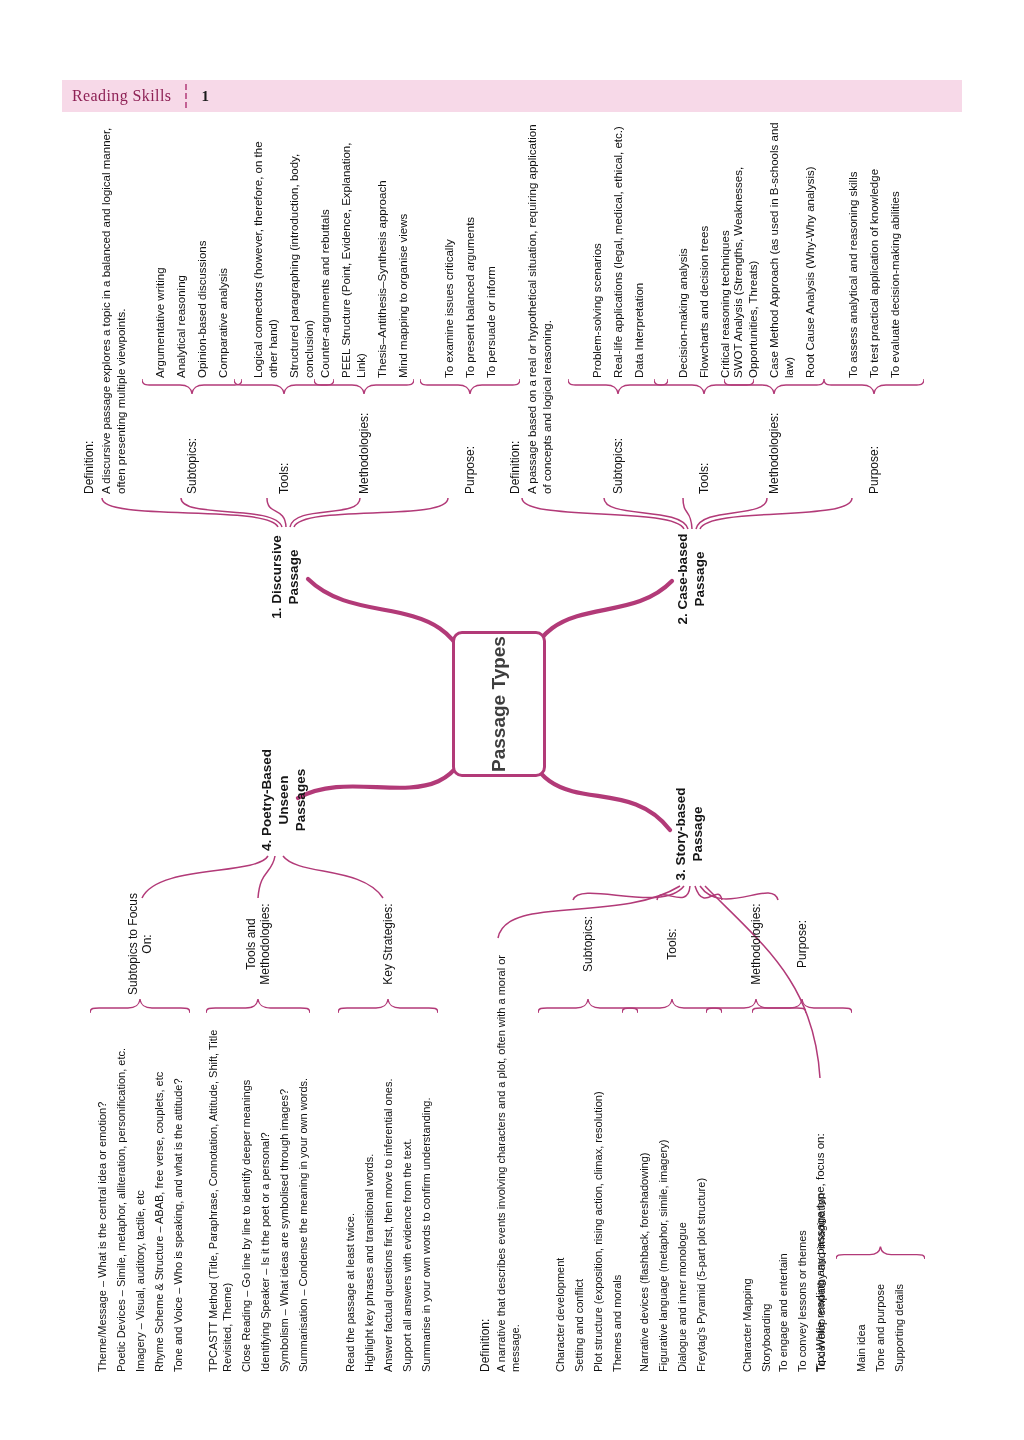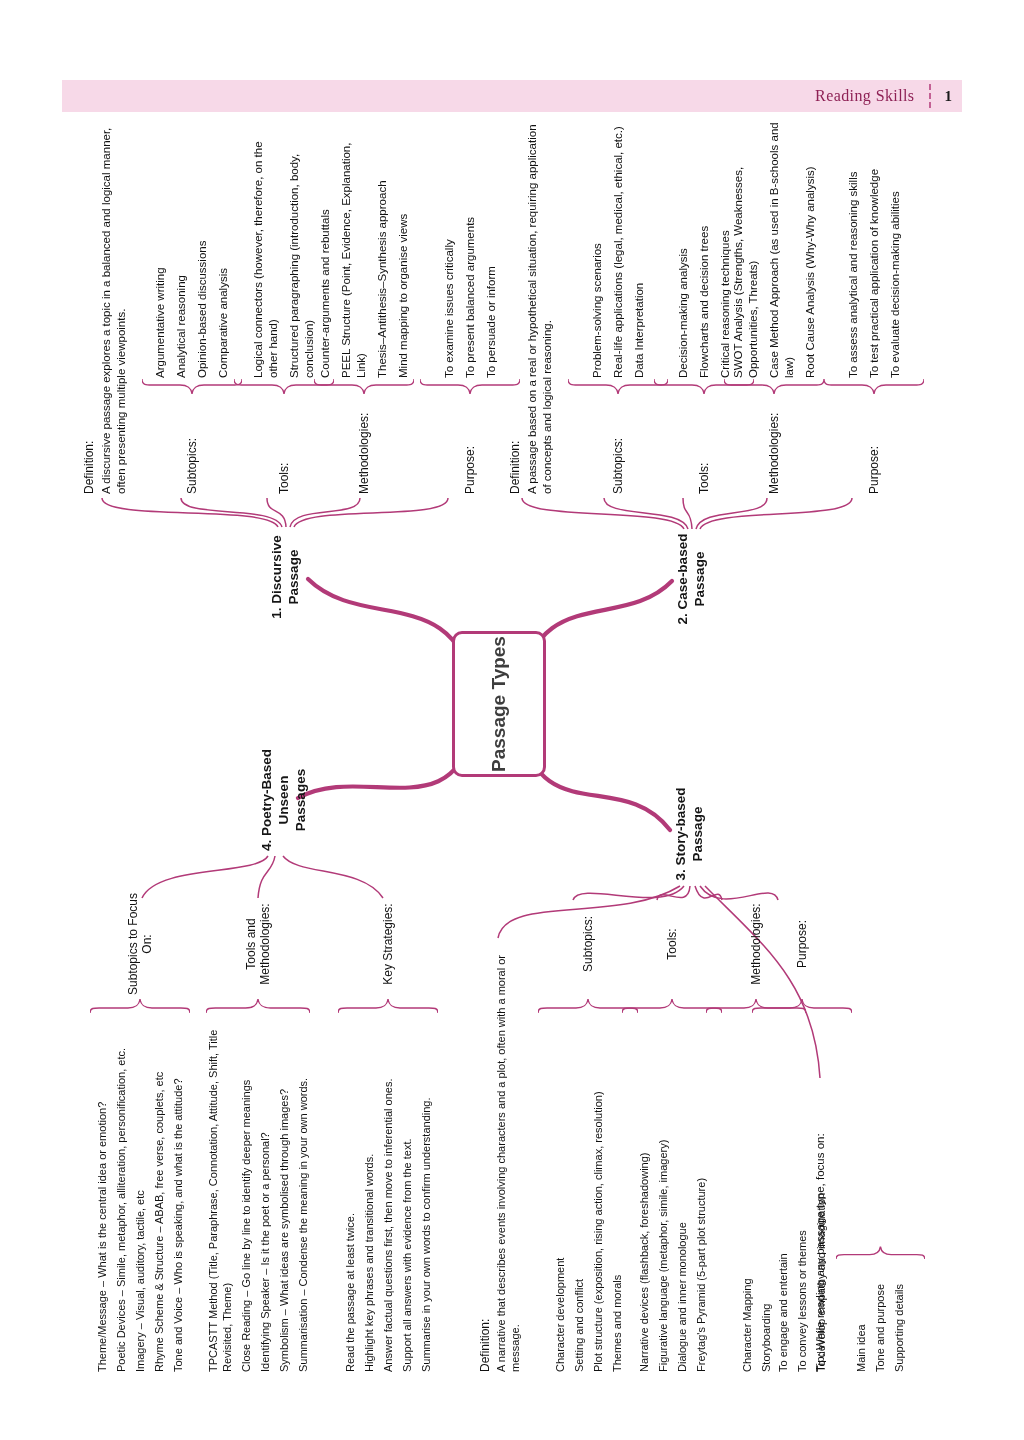--- a/index.html
+++ b/index.html
@@ -4,21 +4,21 @@
 <style>
   html,body { margin:0; padding:0; background:#e9e9e9; }
   .page {
     position:relative; width:1024px; height:1440px; margin:0 auto;
     background:#ffffff; overflow:hidden;
     font-family:"Liberation Sans", sans-serif; color:#111;
   }
   
   .band {
     position:absolute; left:62px; top:80px; width:900px; height:32px;
-    background:#f7d9e8; display:flex; align-items:center; justify-content:flex-end;
+    background:#f7d9e8; display:flex; align-items:center; justify-content:flex-start;
     padding:0 10px; box-sizing:border-box;
   }
   .band-title { font-family:"Liberation Serif", serif; font-size:16px; color:#8e2155; letter-spacing:.4px; }
   .band-divider { width:0; height:24px; border-left:2px dashed #b23a78; margin:0 14px; opacity:.75; }
   .band-page { font-family:"Liberation Serif", serif; font-weight:bold; font-size:15px; color:#1a1a1a; }
 
   
   .map-outer { position:absolute; left:62px; top:122px; width:900px; height:1290px; }
   .map-inner {
     position:absolute; left:0; top:0; width:1290px; height:900px;

